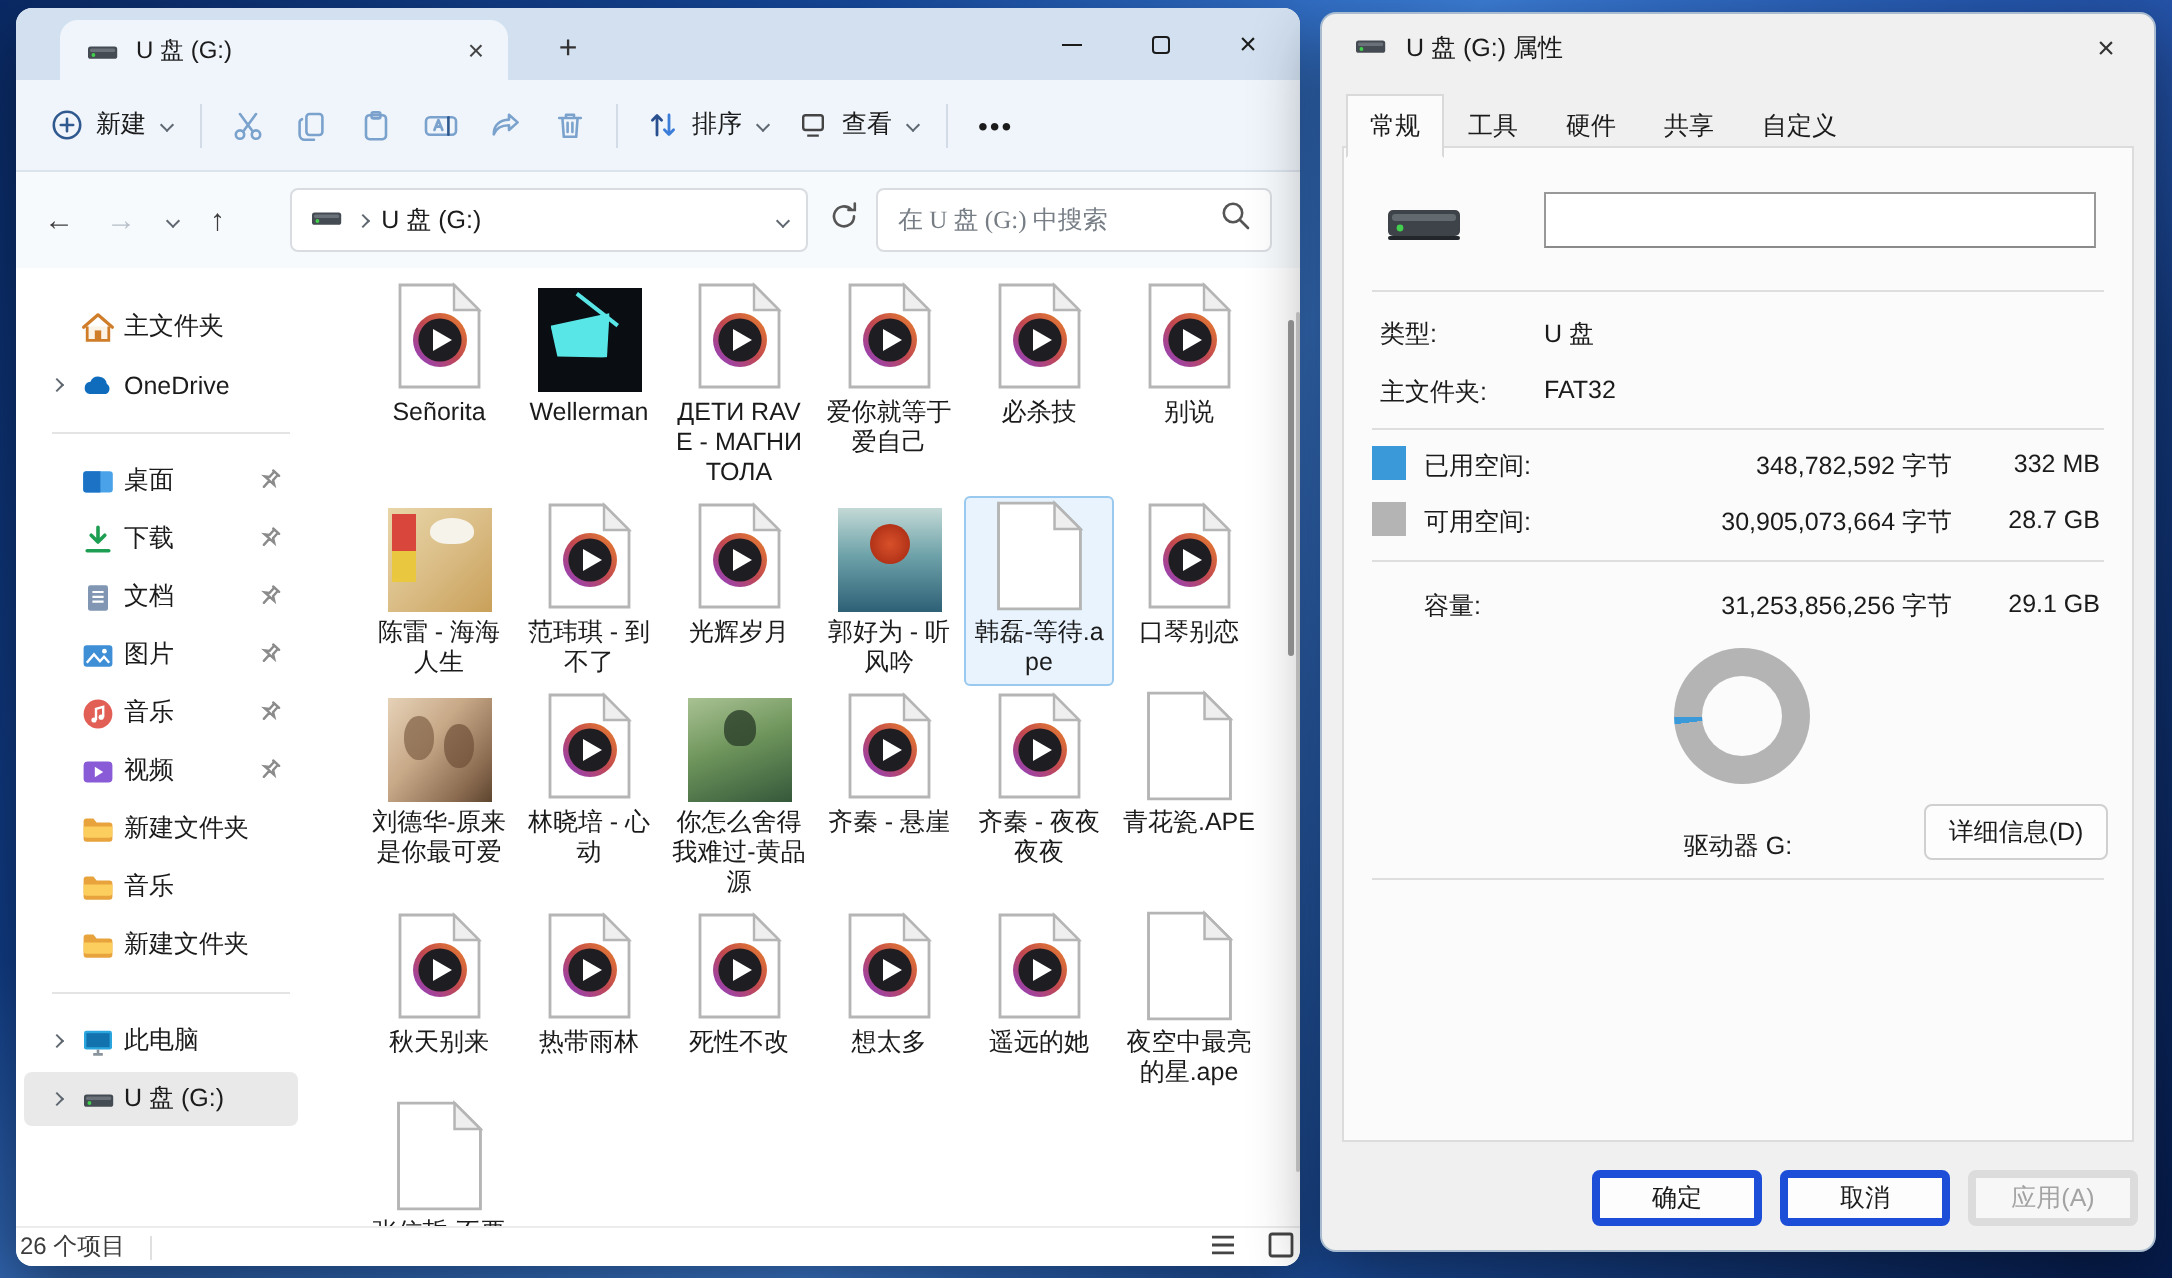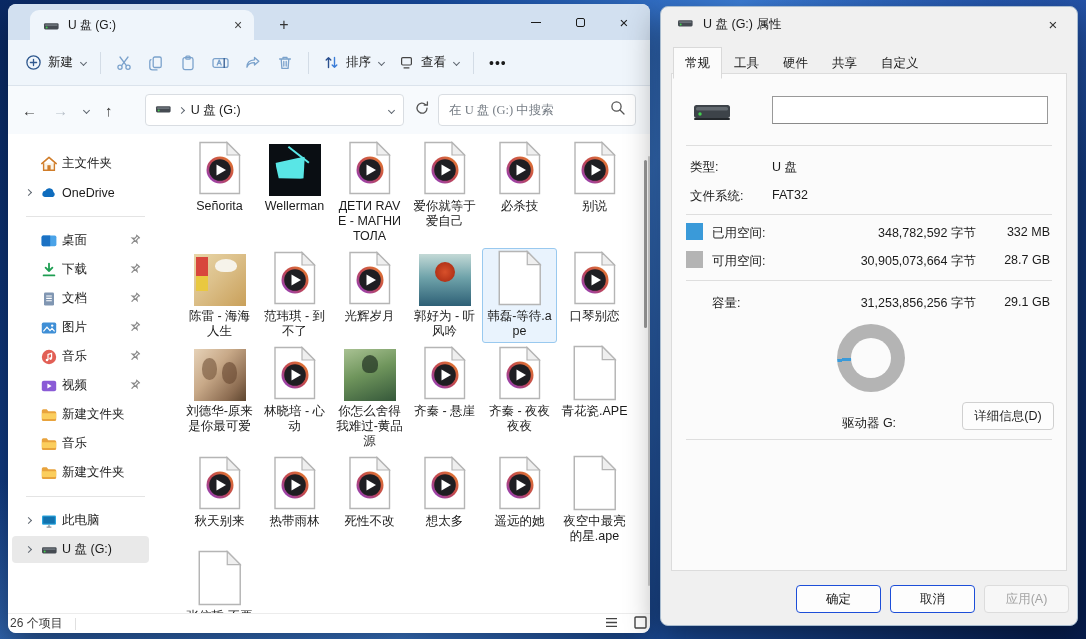--- a/index.html
+++ b/index.html
@@ -126,21 +126,21 @@
 .p-bytes { position:absolute; right:90px; width:170px; text-align:right; font-size:12.5px; }
 .p-size  { position:absolute; right:16px; width:66px; text-align:right; font-size:12.5px; }
 .swatch { position:absolute; left:14px; width:17px; height:17px; }
 .donut { position:absolute; left:165px; top:250px; width:68px; height:68px; border-radius:50%; }
 .donut::after { content:""; position:absolute; inset:14px; background:#fbfbfb; border-radius:50%; }
 .drive-g { position:absolute; left:0; right:0; top:341px; text-align:center; font-size:12.5px; }
 .details-btn { position:absolute; right:12px; top:328px; width:92px; height:28px; background:#fdfdfd;
   border:1px solid #d0d0d0; border-radius:4px; font-size:12.5px; display:flex; align-items:center;
   justify-content:center; }
 .dlg-buttons { position:absolute; right:8px; bottom:12px; display:flex; gap:9px; }
-.dlg-btn { width:85px; height:28px; background:#fdfdfd; border:1px solid #1d4ed8; border-radius:4px;
+.dlg-btn { width:85px; height:28px; background:#fdfdfd; border:4px solid #1d4ed8; border-radius:4px;
   font-size:12.5px; display:flex; align-items:center; justify-content:center; }
 .dlg-btn.disabled { color:#a3a3a3; background:#f7f7f7; border-color:#dcdcdc; }
 </style>
 </head>
 <body>
 
 <div class="window" id="explorer">
   <div class="tabstrip">
     <div class="tab">
       <span class="sb-icon">
@@ -898,21 +898,21 @@
           <rect x="2" y="7" width="36" height="13" rx="2.5" fill="#3d4349"></rect>
           <rect x="4" y="9" width="32" height="3.5" rx="1.6" fill="#62696f"></rect>
           <circle cx="8" cy="16" r="1.7" fill="#43d04e"></circle>
           <rect x="2" y="20" width="36" height="2" rx="1" fill="#23272b"></rect>
         </svg></span>
     <input class="name-input" value="" style="">
     <div class="hr" style="top:71px"></div>
 
     <span class="p-label" style="left:18px;top:85px">类型:</span>
     <span class="p-label" style="left:100px;top:85px">U 盘</span>
-    <span class="p-label" style="left:18px;top:114px">文件系统:</span>
+    <span class="p-label" style="left:18px;top:114px">主文件夹:</span>
     <span class="p-label" style="left:100px;top:114px">FAT32</span>
     <div class="hr" style="top:140px"></div>
 
     <span class="swatch" id="sw-used" style="top: 149px; background: rgb(58, 154, 217);"></span>
     <span class="p-label" style="left:40px;top:151px">已用空间:</span>
     <span class="p-bytes" style="top:151px">348,782,592 字节</span>
     <span class="p-size" style="top:151px">332 MB</span>
 
     <span class="swatch" id="sw-free" style="top: 177px; background: rgb(180, 180, 180);"></span>
     <span class="p-label" style="left:40px;top:179px">可用空间:</span>

